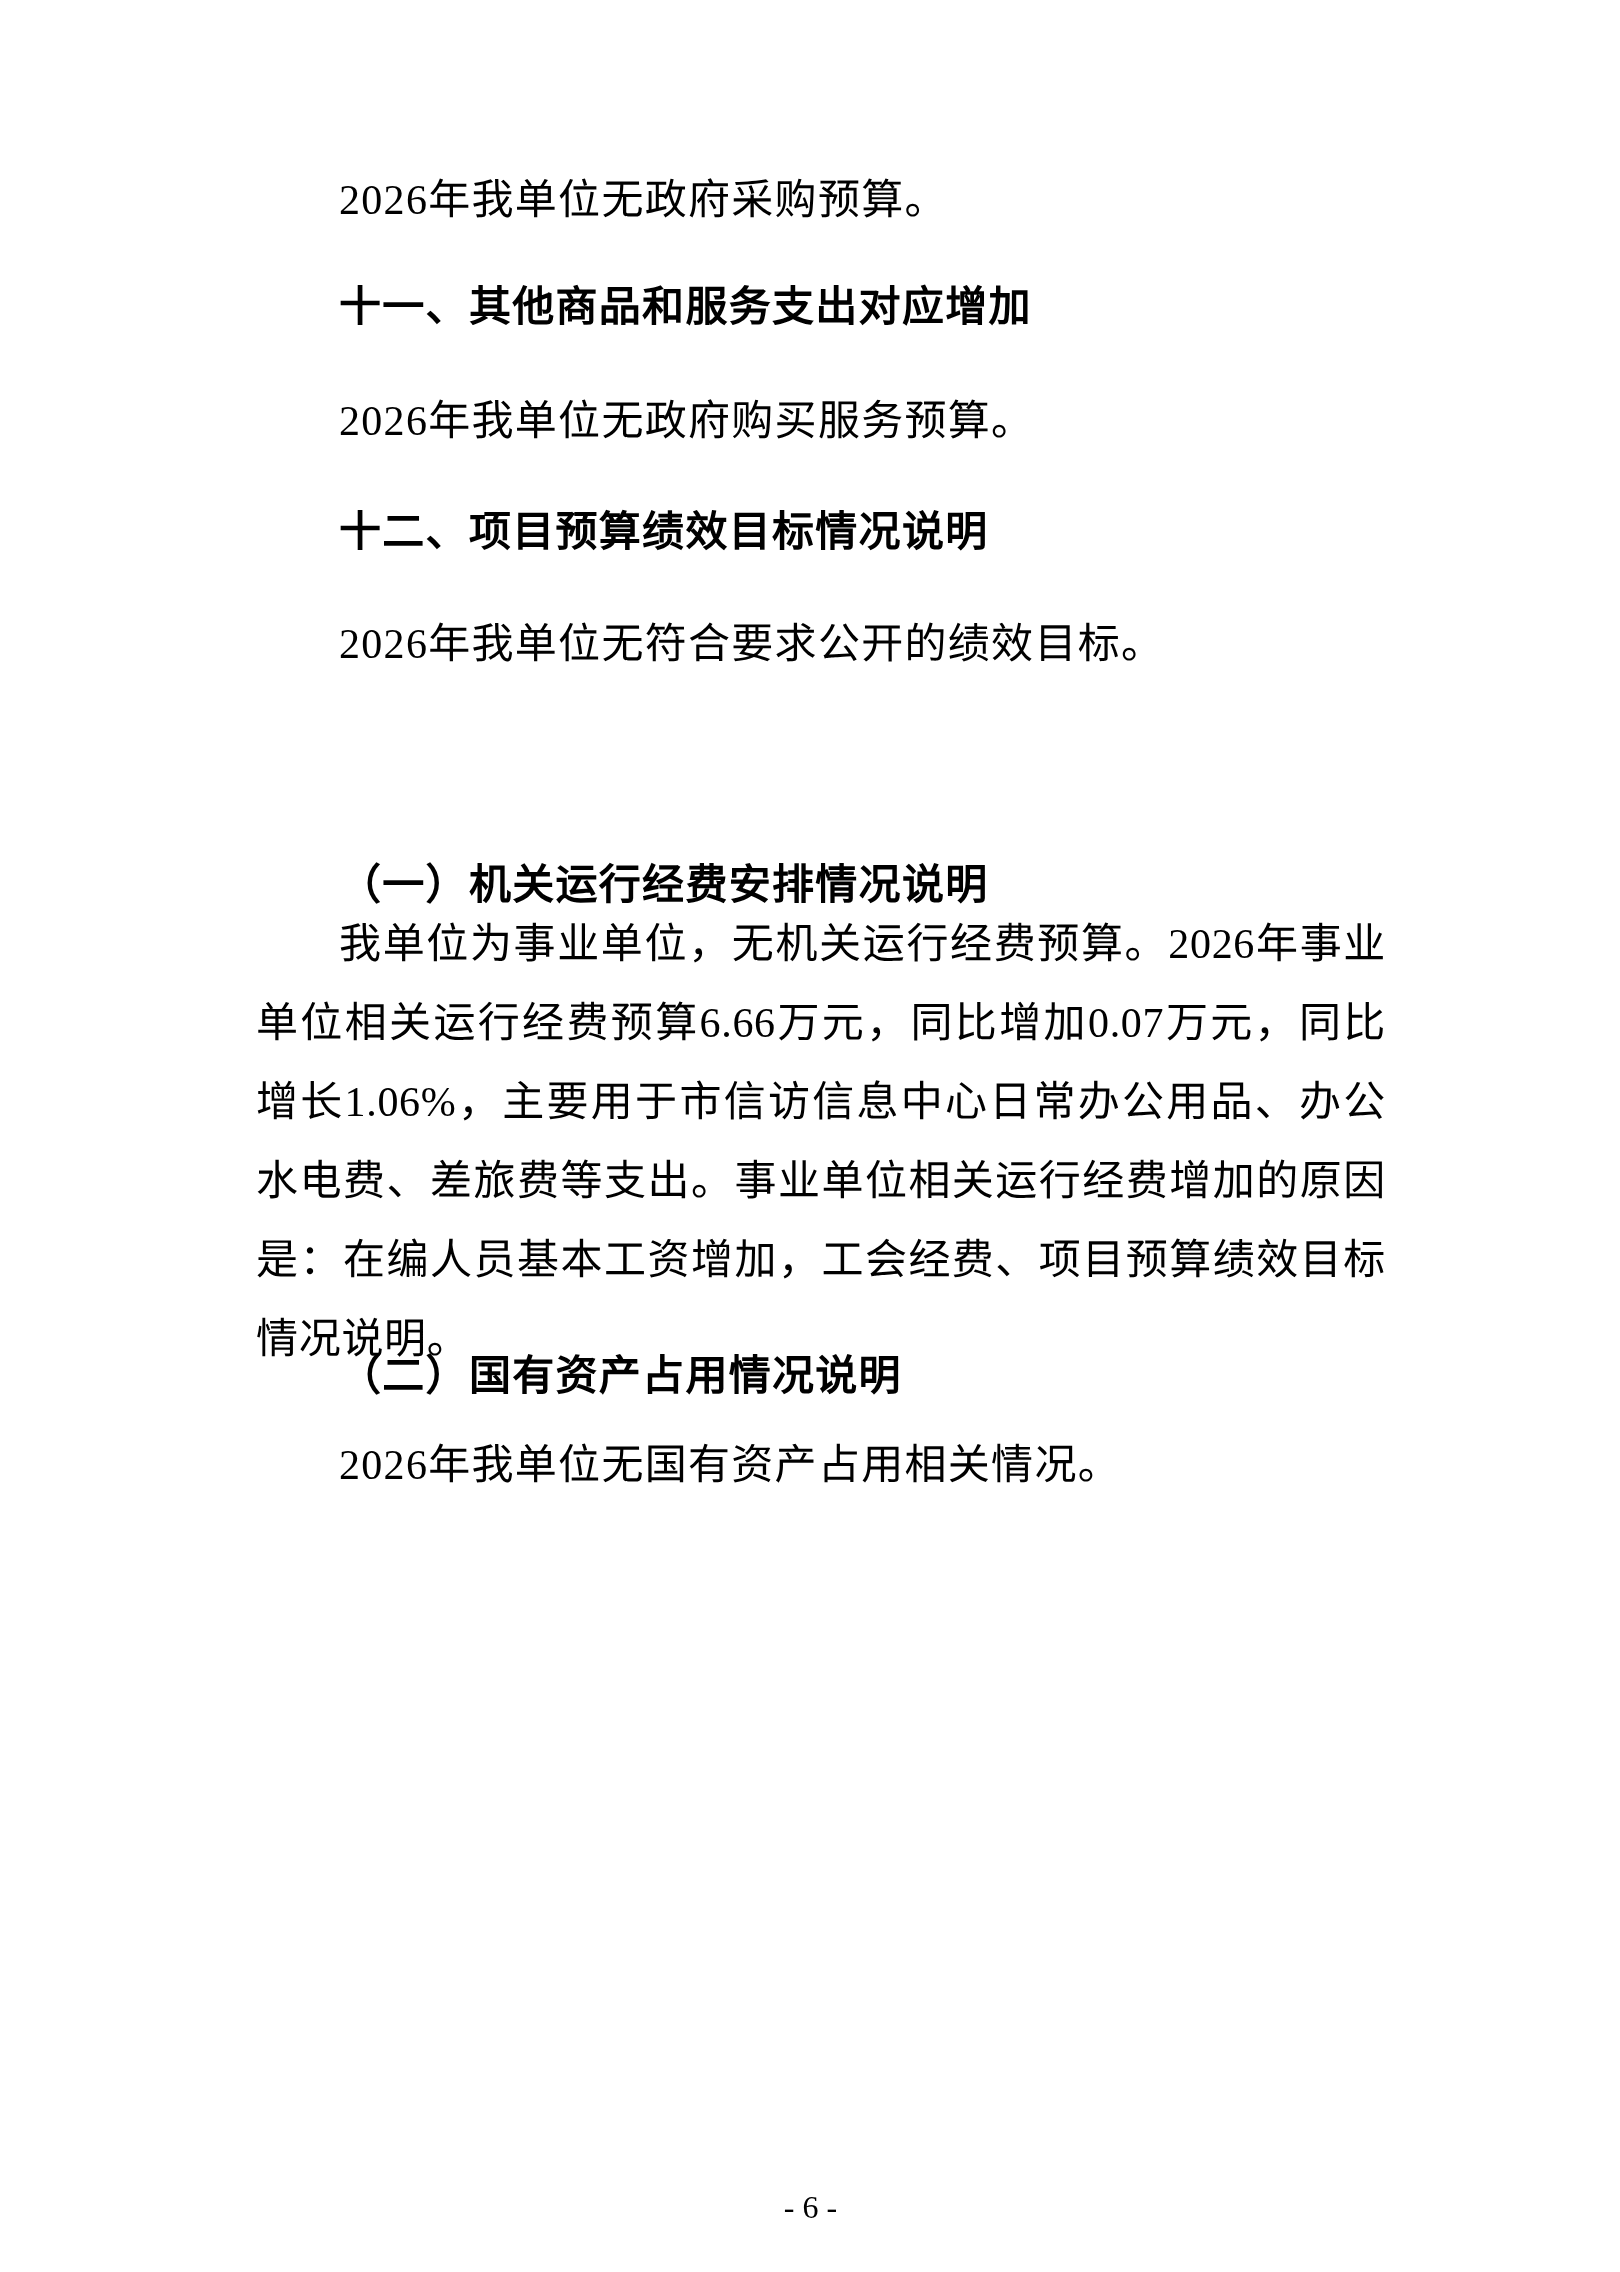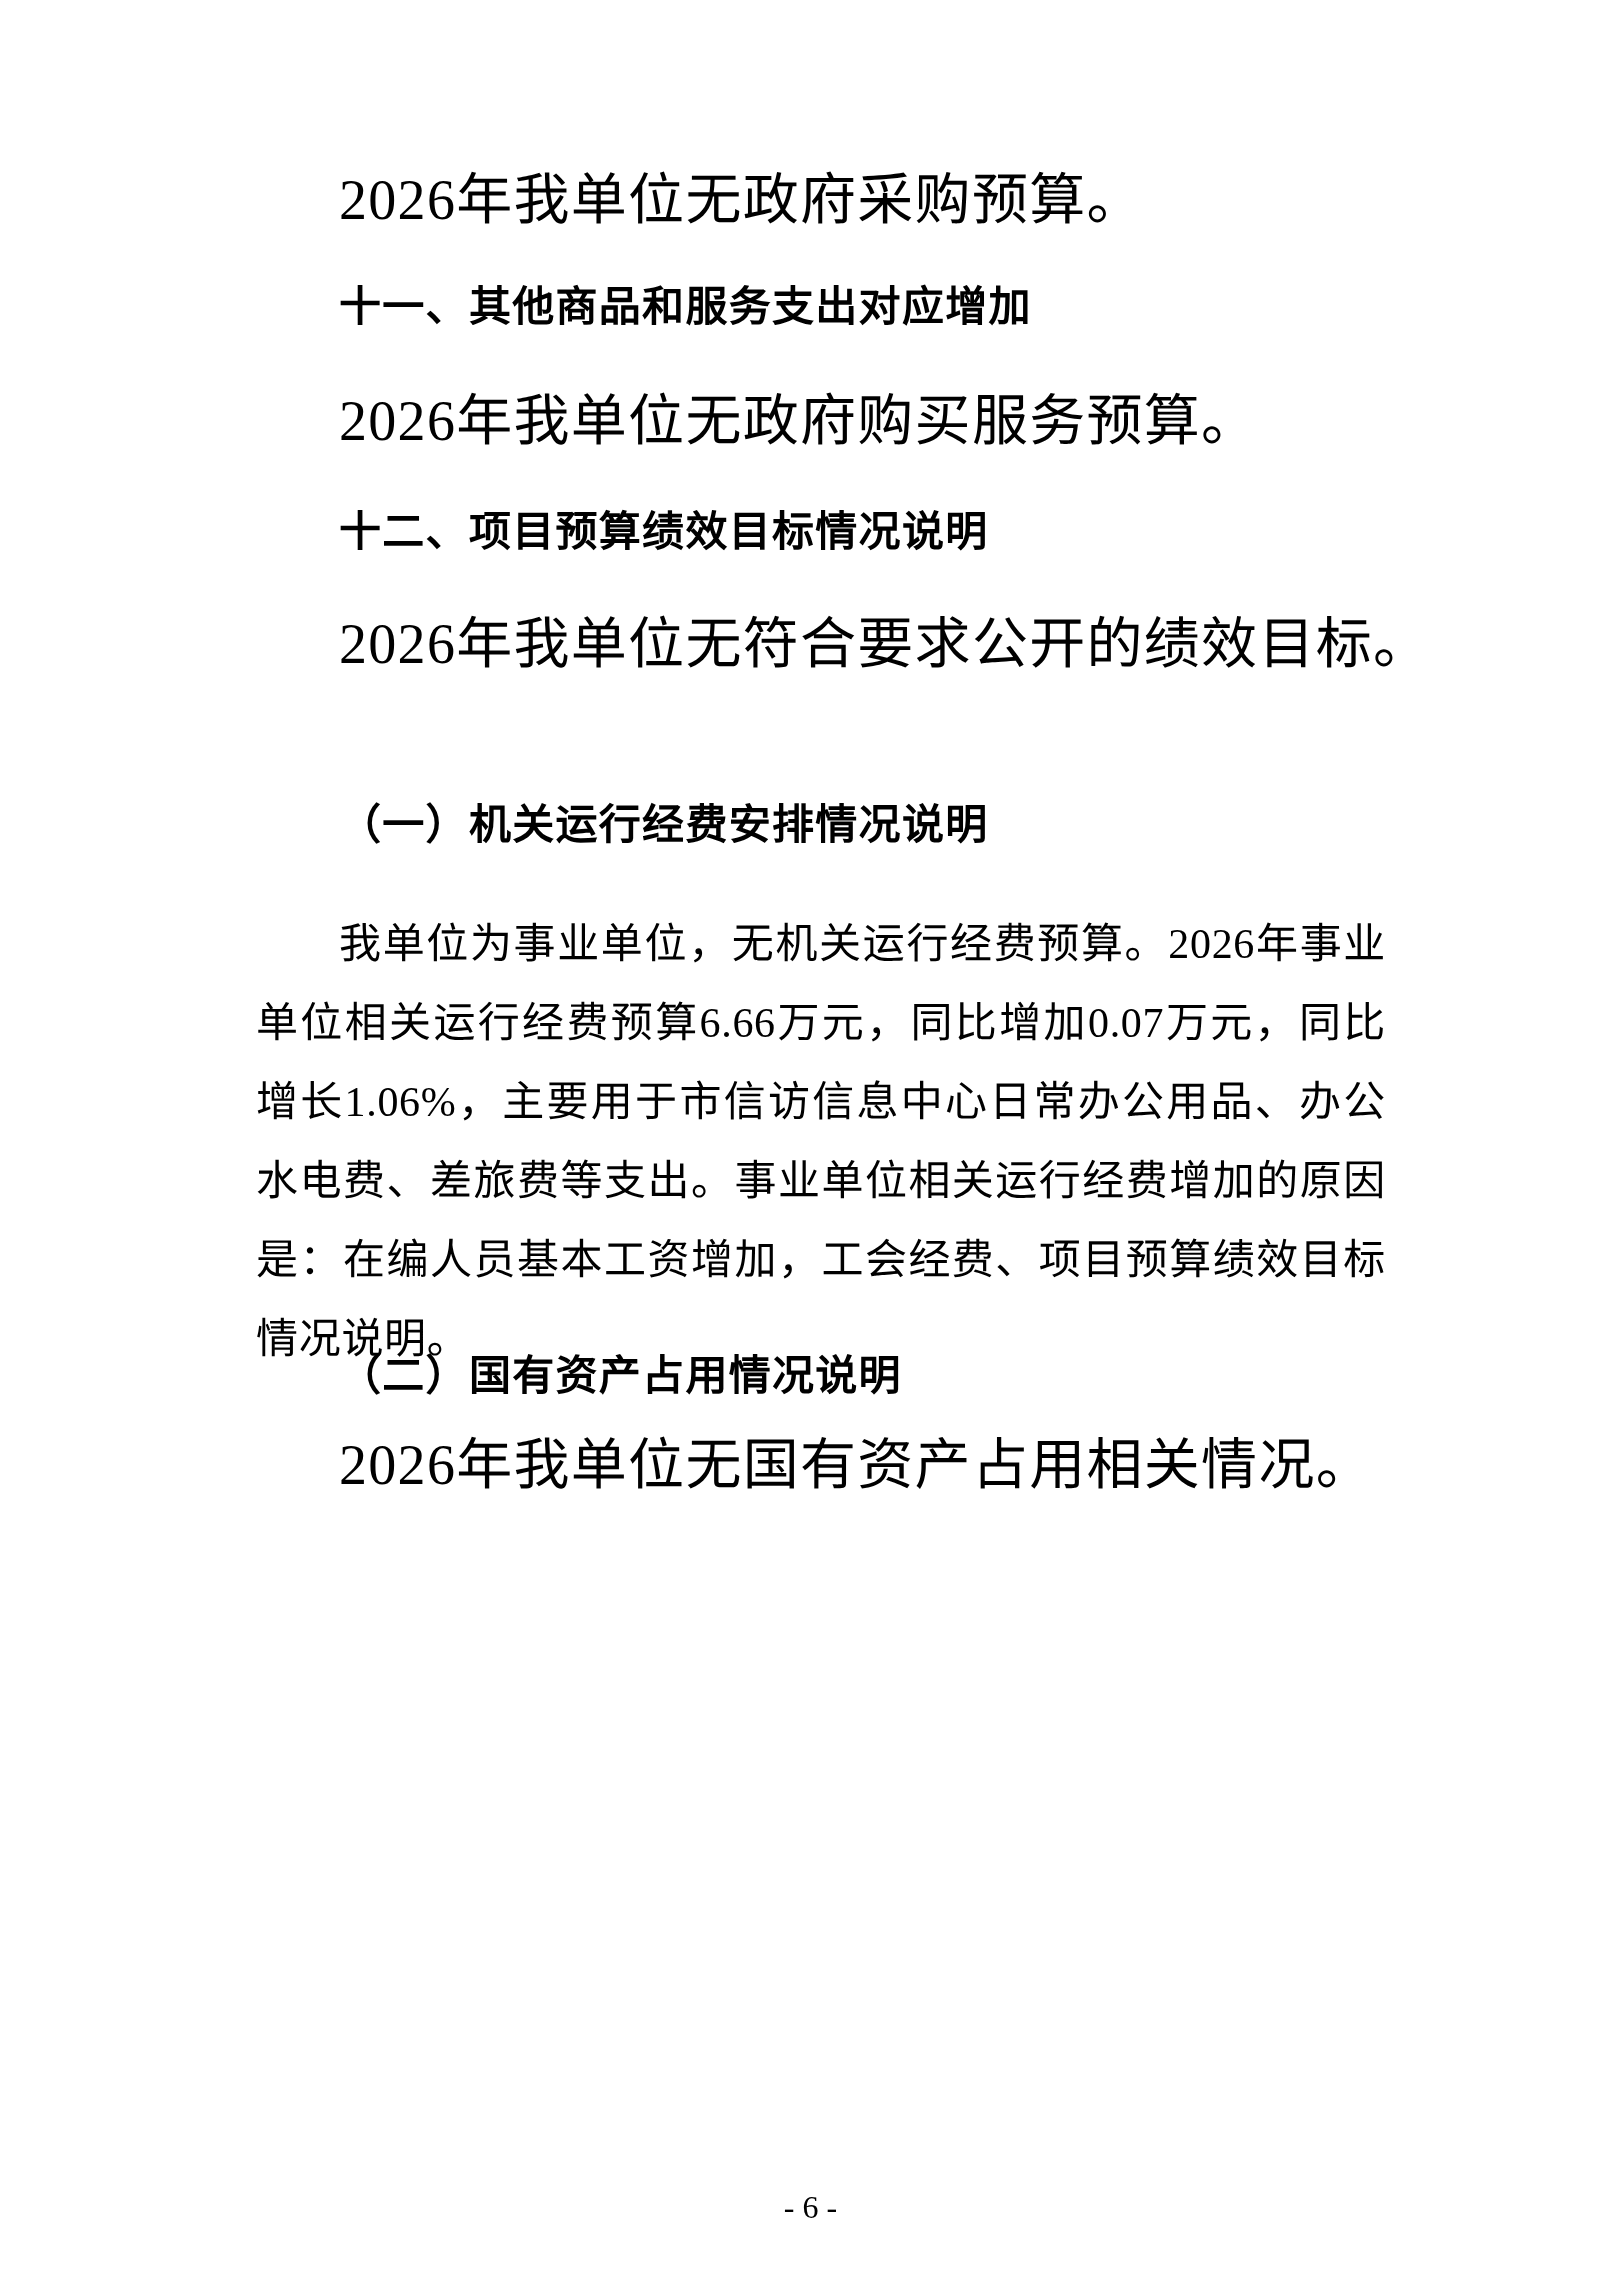--- a/index.html
+++ b/index.html
@@ -16,21 +16,21 @@
     overflow: hidden;
     font-family: "Liberation Serif", serif;
     color: #000000;
   }
   .block {
     position: absolute;
     left: 256px;
     width: 1130px;
   }
   .body-text {
-    font-size: 56px;
+    font-size: 42px;
     line-height: 43px;
     letter-spacing: 1.3px;
     font-weight: normal;
     white-space: nowrap;
   }
   .indent {
     text-indent: 83px;
   }
   .heading {
     font-family: "Liberation Sans", sans-serif;
@@ -68,21 +68,21 @@
 
   <div class="block heading" style="top: 285px;">十一、其他商品和服务支出对应增加</div>
 
   <div class="block body-text indent" style="top: 400px;">2026年我单位无政府购买服务预算。</div>
 
   <div class="block heading" style="top: 510px;">十二、项目预算绩效目标情况说明</div>
 
   <div class="block body-text indent" style="top: 623px;">2026年我单位无符合要求公开的绩效目标。</div>
 
 
-  <div class="block heading" style="top: 803px;">（一）机关运行经费安排情况说明</div>
+  <div class="block heading" style="top: 863px;">（一）机关运行经费安排情况说明</div>
 
   <div class="block para-flow" style="top: 905px;">我单位为事业单位，无机关运行经费预算。2026年事业单位相关运行经费预算6.66万元，同比增加0.07万元，同比增长1.06%，主要用于市信访信息中心日常办公用品、办公水电费、差旅费等支出。事业单位相关运行经费增加的原因是：在编人员基本工资增加，工会经费、项目预算绩效目标情况说明。</div>
 
   <div class="block heading" style="top: 1354px;">（二）国有资产占用情况说明</div>
 
   <div class="block body-text indent" style="top: 1444px;">2026年我单位无国有资产占用相关情况。</div>
 
   <div class="page-number" style="top: 2190px;">- 6 -</div>
 
 </div>

